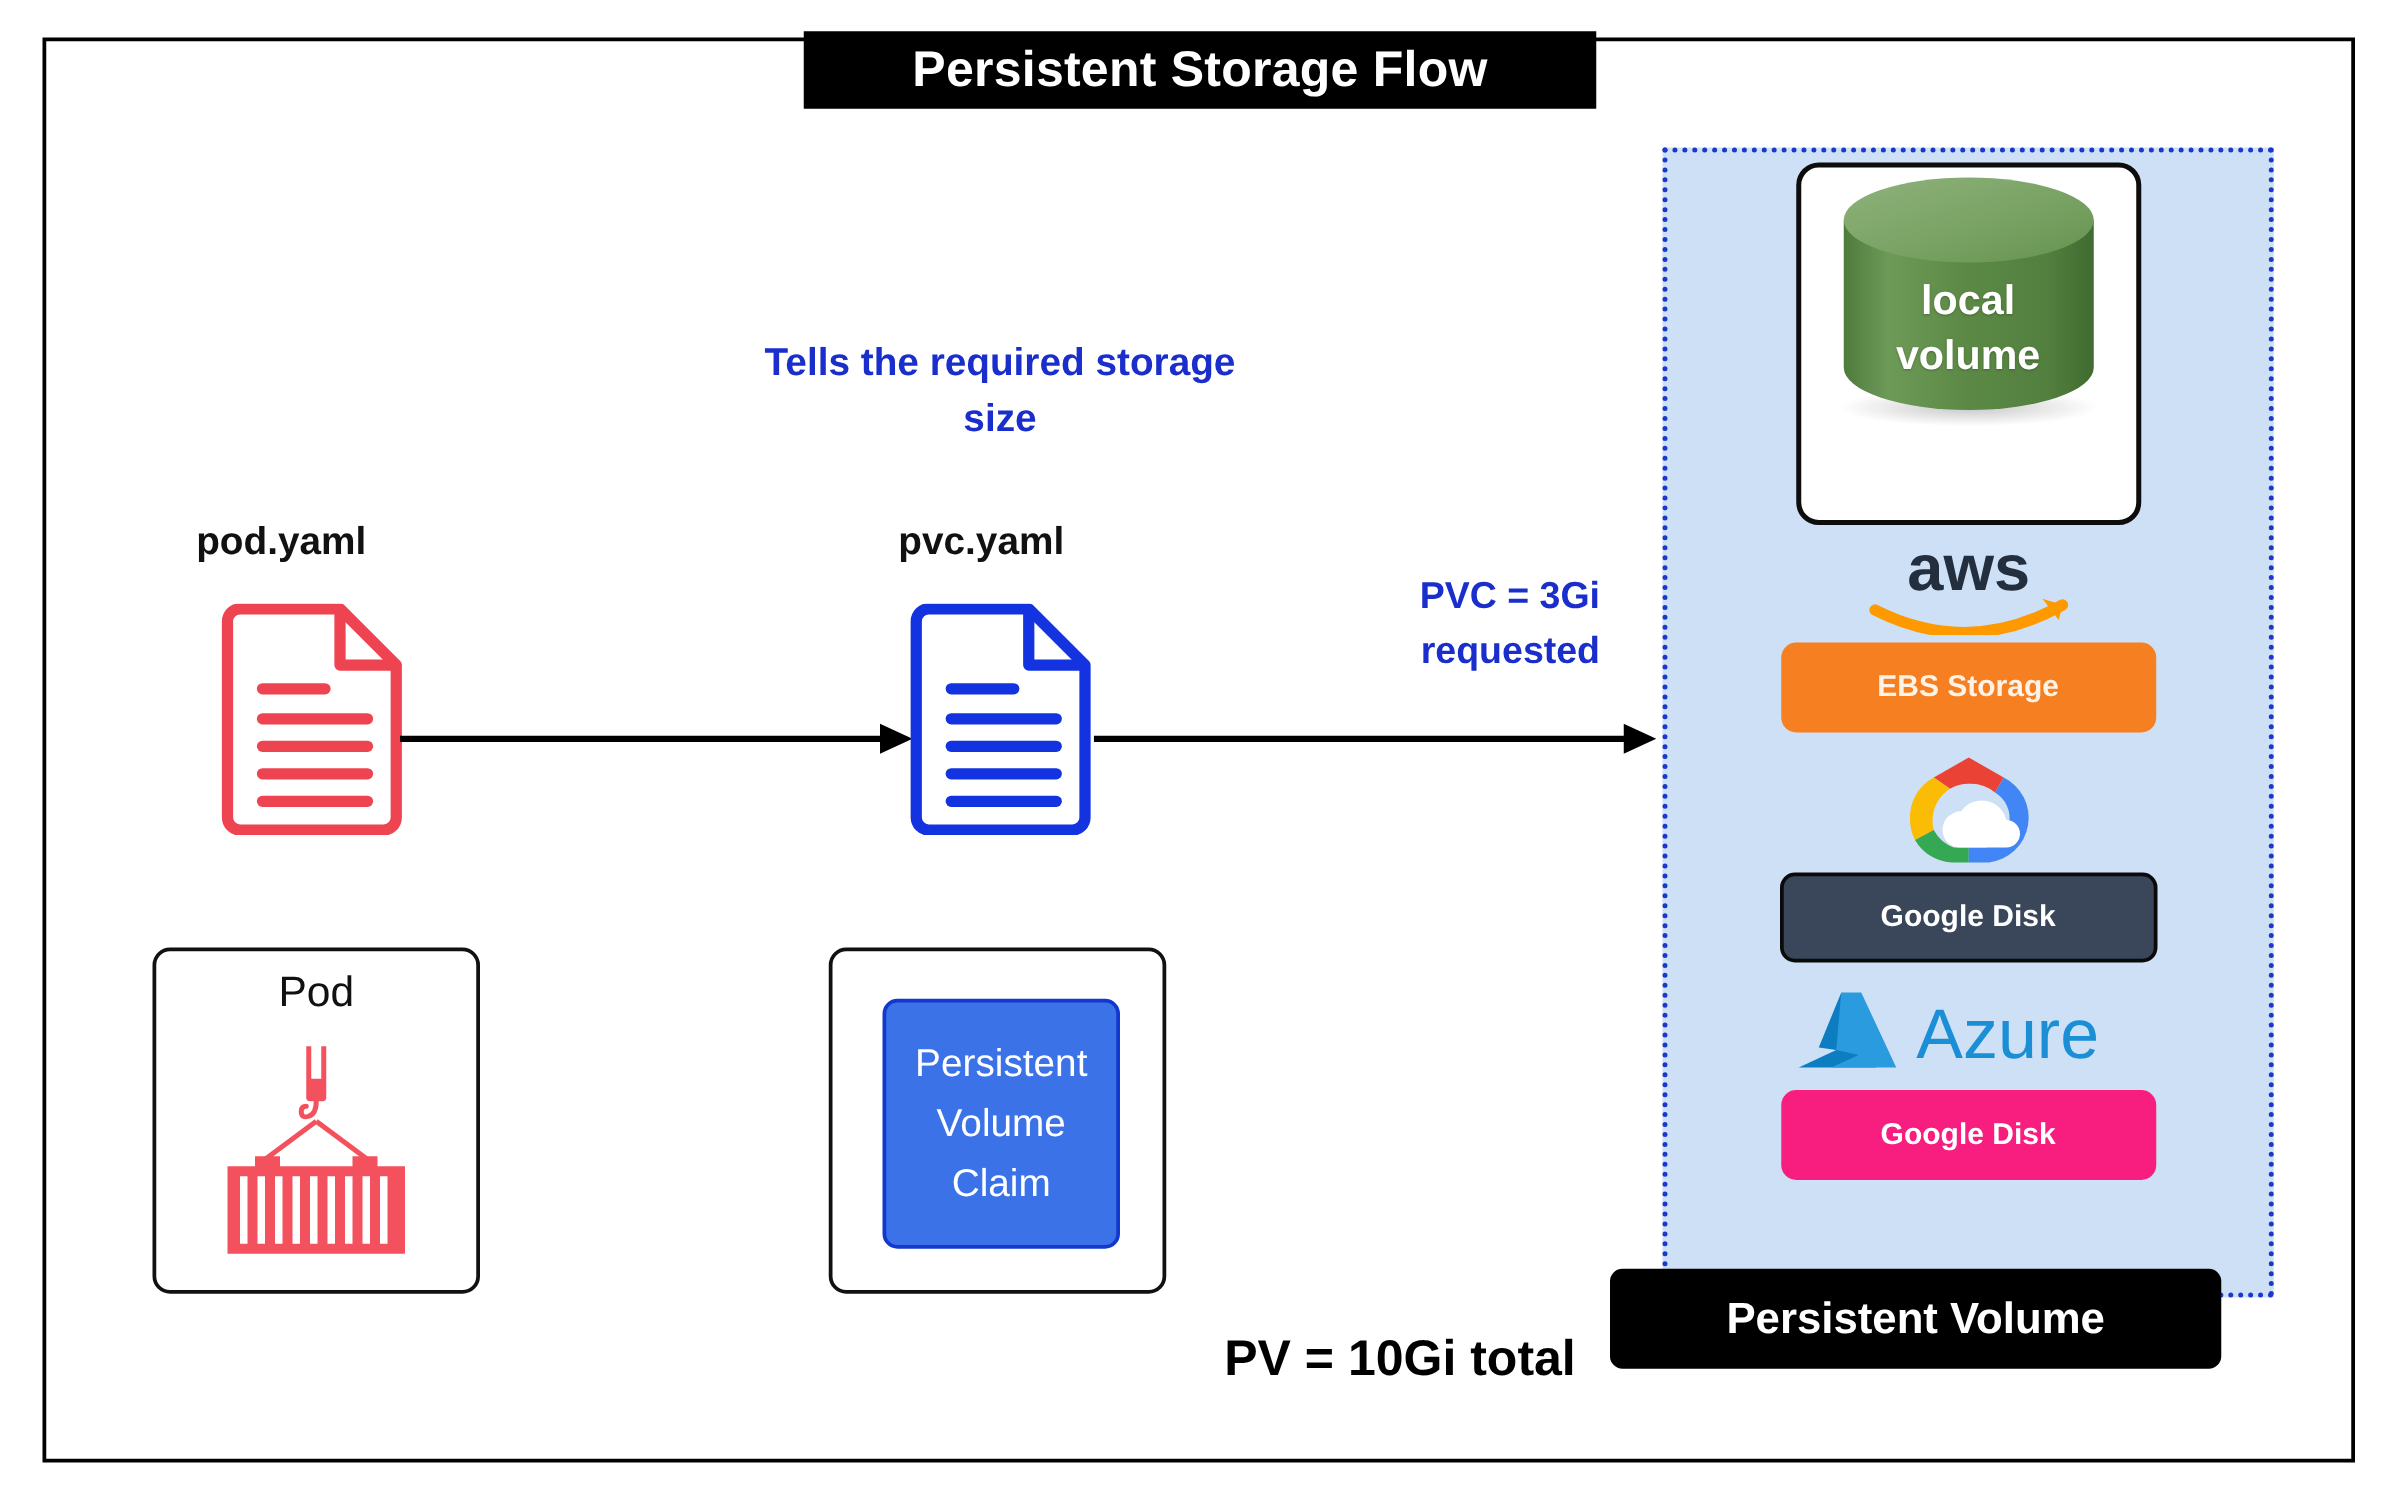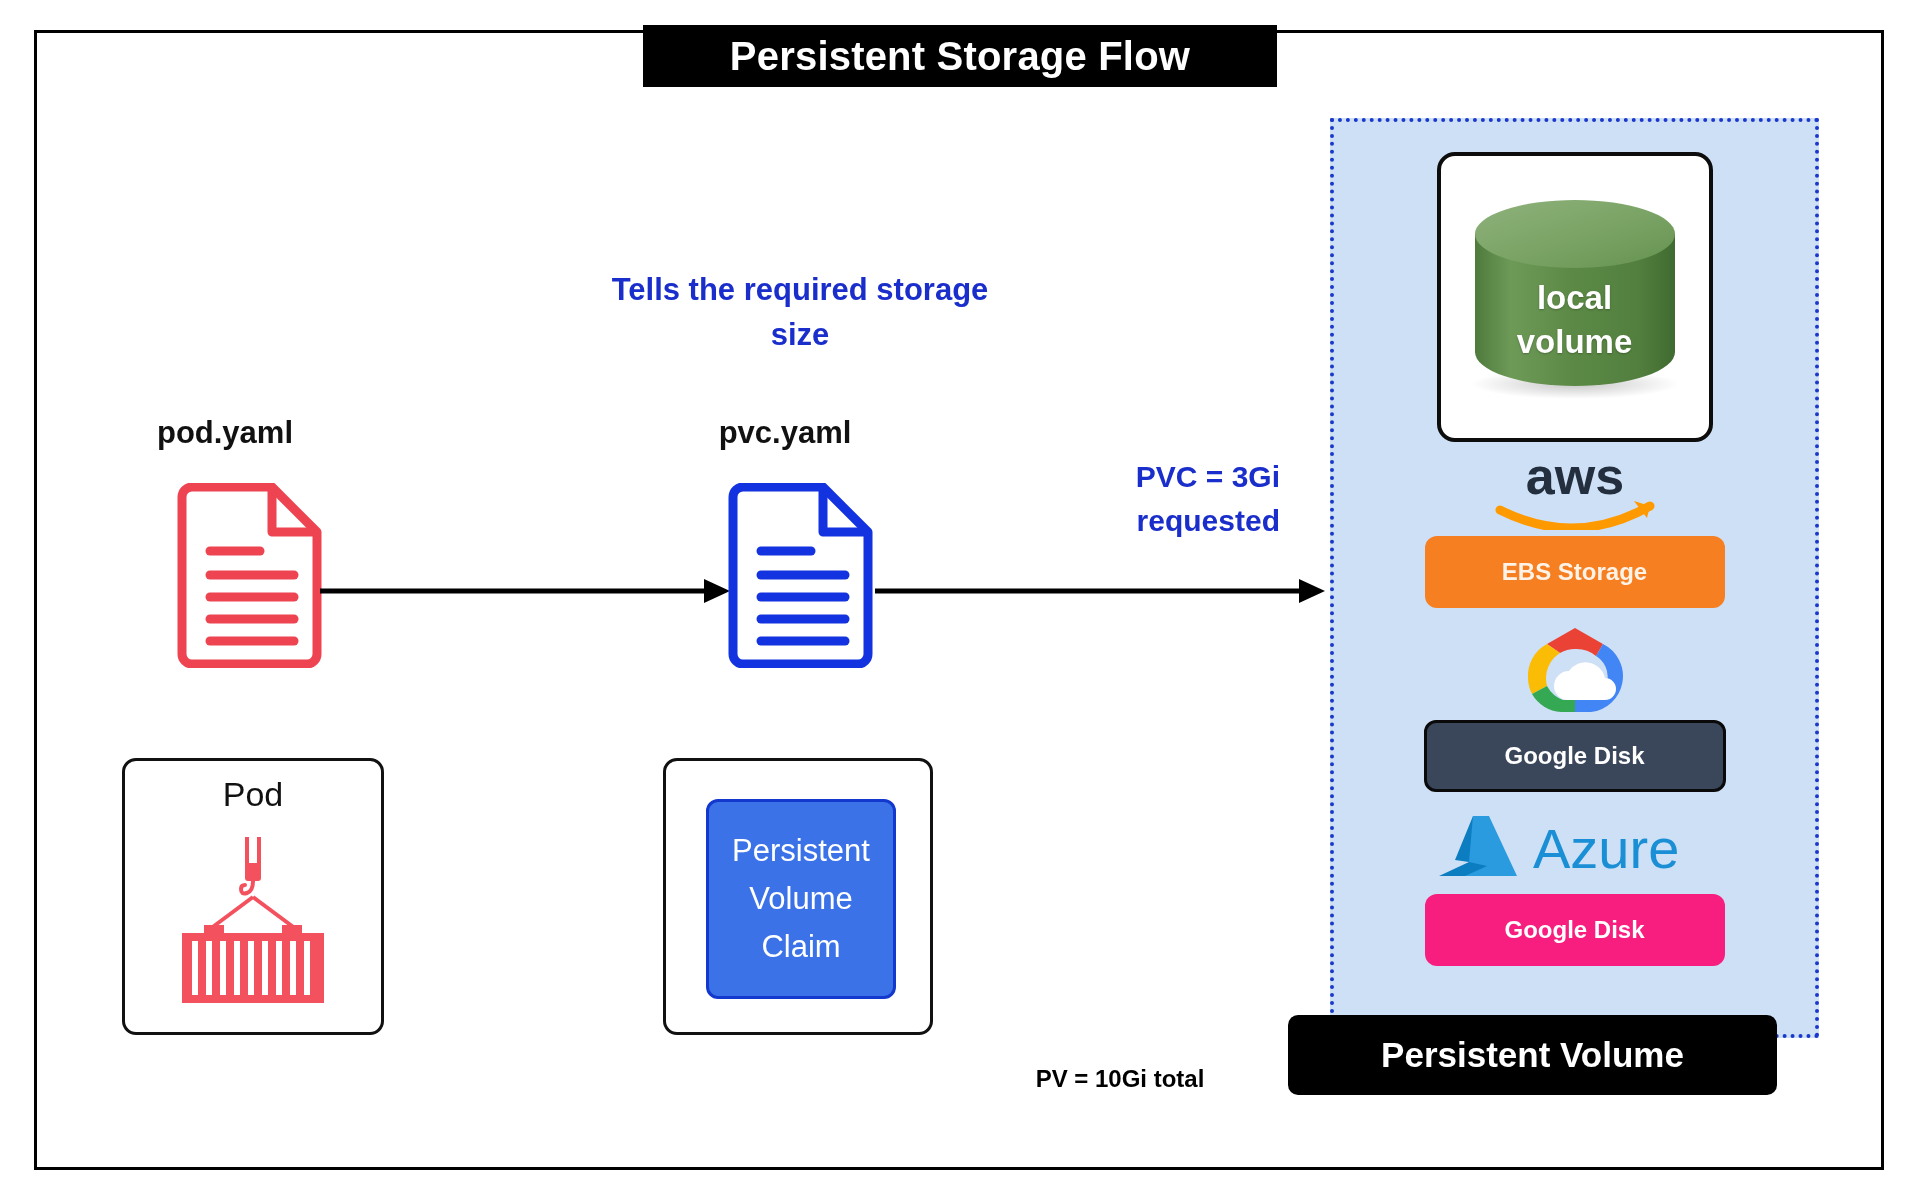--- a/index.html
+++ b/index.html
@@ -85,21 +85,21 @@
     color: #1A2ECB;
   }
 
   
   .pv-total {
     position: absolute;
     left: 960px;
     top: 1065px;
     width: 320px;
     text-align: center;
-    font-size: 24px;
+    font-size: 40px;
     font-weight: bold;
     color: #000000;
   }
 
   
   .doc-icon { position: absolute; }
   .doc-icon.pod-doc { left: 172px; top: 483px; }
   .doc-icon.pvc-doc { left: 723px; top: 483px; }
 
   
@@ -156,28 +156,27 @@
     height: 920px;
     background: #CEE0F5;
     border: 4px dotted #1A39CC;
     box-sizing: border-box;
     display: flex;
     flex-direction: column;
     align-items: center;
   }
 
   .local-vol-card {
-    margin-top: 30px;
+    margin-top: 8px;
     width: 276px;
     height: 290px;
     background: #ffffff;
     border: 4px solid #0D0D0D;
     border-radius: 18px;
     display: flex;
-    align-items: center;
     justify-content: center;
     box-sizing: border-box;
   }
 
   .cyl-wrap { position: relative; width: 232px; height: 210px; }
   .cyl-label {
     position: absolute;
     left: 0; top: 84px;
     width: 100%;
     text-align: center;

